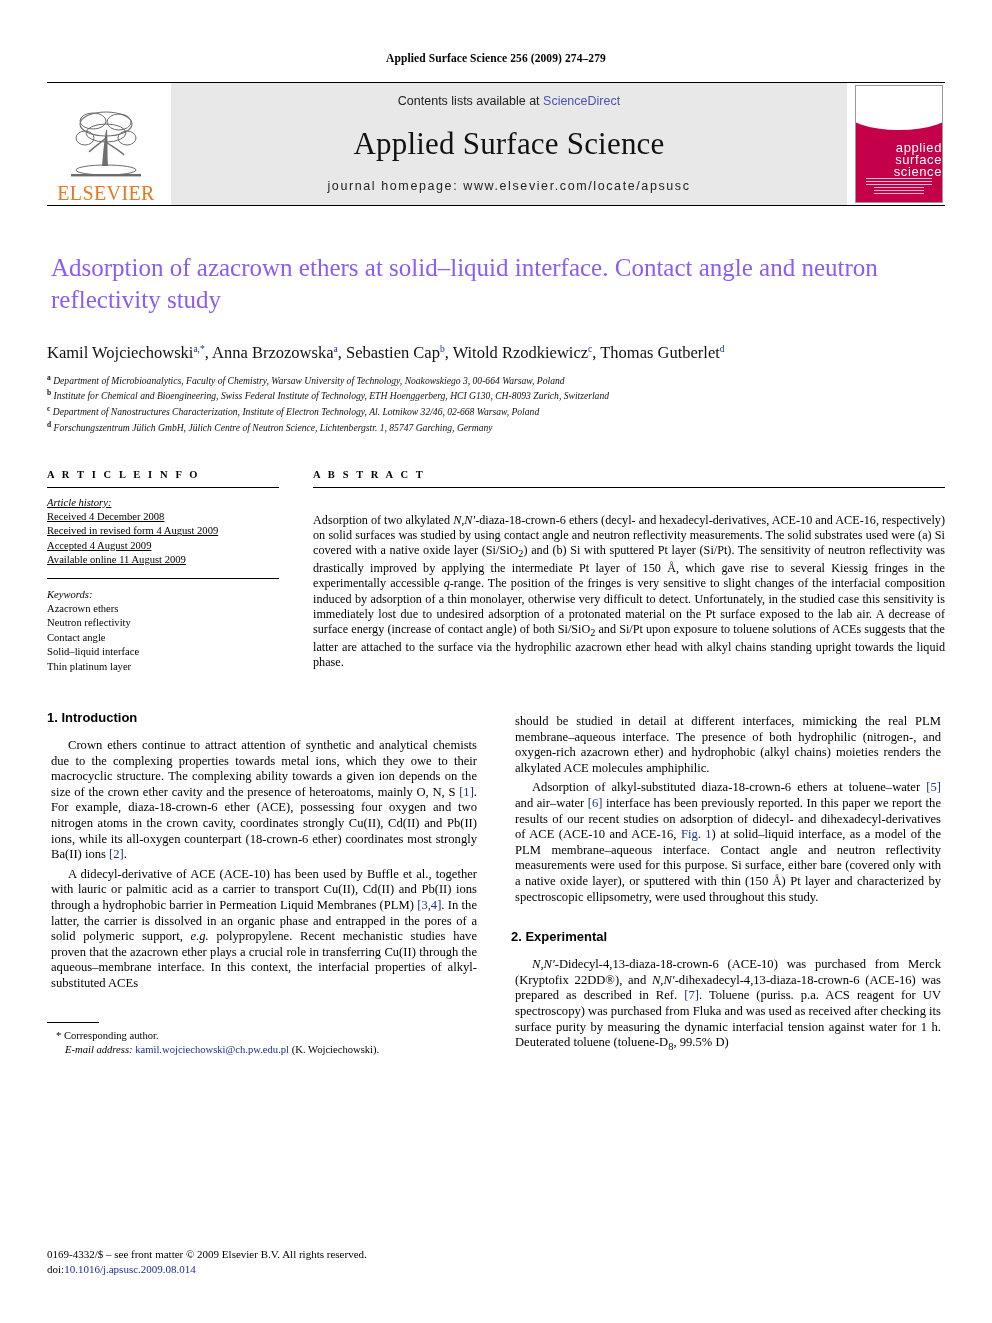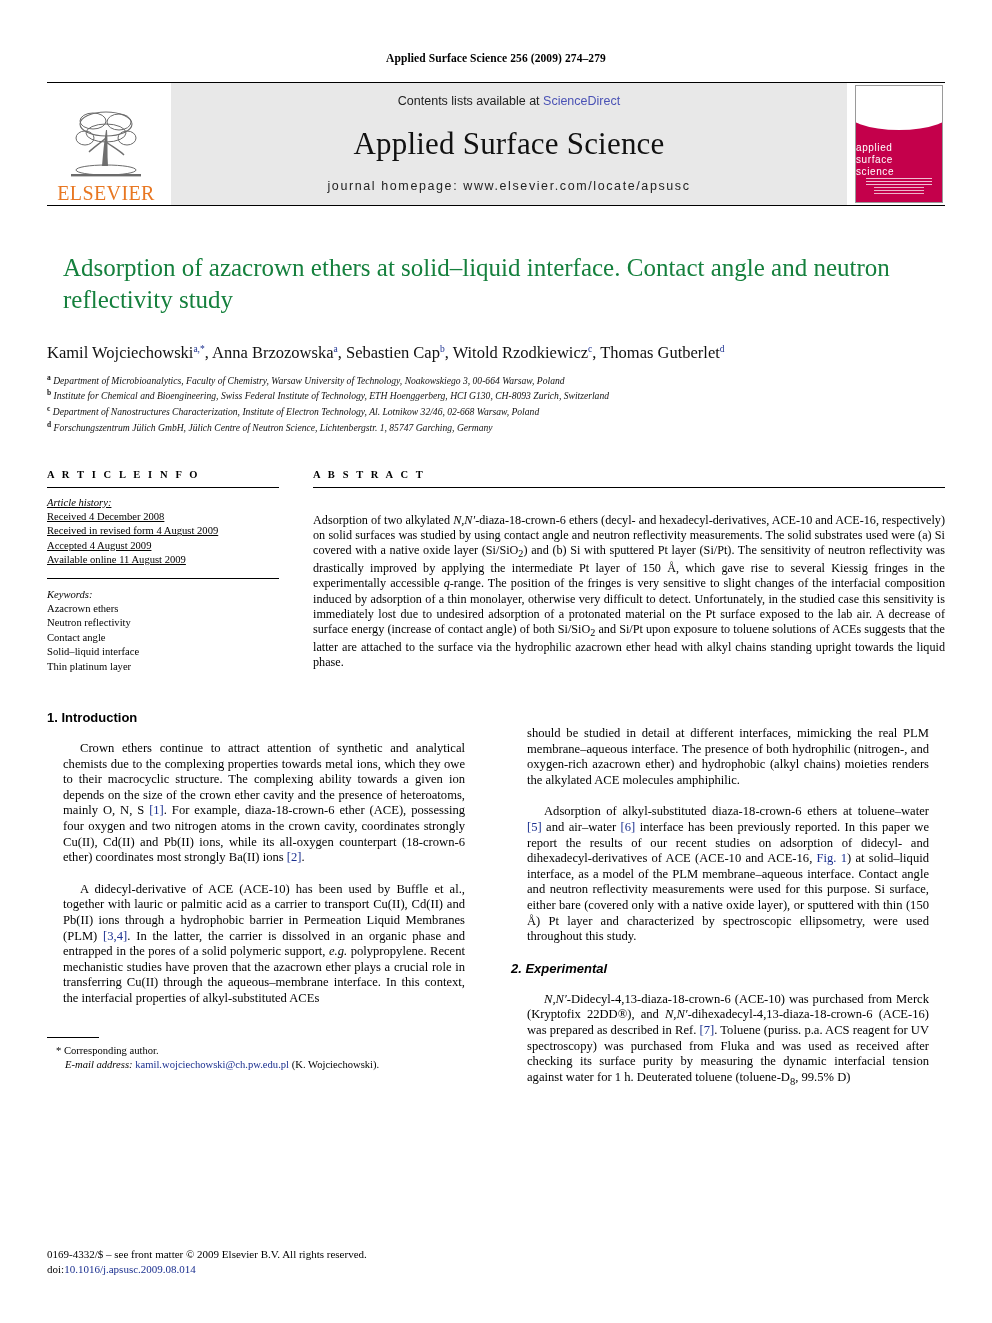--- a/index.html
+++ b/index.html
@@ -123,25 +123,25 @@
   }
   .cover-arc {
     position: absolute;
     top: -22px; left: -14%;
     width: 128%; height: 40px;
     background: #ffffff;
     border-radius: 0 0 60% 60%;
   }
   .cover-title {
     position: absolute;
-    top: 30px; left: 0; right: 8px;
-    text-align: left;
+    top: 30px; left: 0; right: 0;
+    text-align: right;
     color: #ffffff;
     font-family: "Liberation Sans", sans-serif;
-    font-size: 10px;
+    font-size: 13px;
     line-height: 12px;
     letter-spacing: .6px;
   }
   .cover-sub {
     position: absolute;
     top: 66px; left: 10px; right: 10px;
     height: 8px;
     background:
       repeating-linear-gradient(to bottom,
         rgba(255,255,255,.75) 0 1px, transparent 1px 3px);
@@ -158,22 +158,22 @@
     border-bottom: 1.6px solid #000;
   }
 
   
   .title-block { margin-top: 46px; }
   .article-title {
     font-family: "Liberation Serif", serif;
     font-size: 25px;
     line-height: 32px;
     font-weight: normal;
-    margin: 16px;
-    color: #15803d;
+    margin: 4px;
+    color: #8b5cf6;
   }
   .authors {
     margin-top: 22px;
     font-family: "Liberation Serif", serif;
     font-size: 16.5px;
     color: #111;
     line-height: 20px;
   }
   .authors sup { color: #1a2f8f; font-size: 9.5px; }
   .affiliations {
@@ -235,23 +235,23 @@
     width: 420px;
     position: relative;
   }
   h2.sec-head {
     font-family: "Liberation Sans", sans-serif;
     font-size: 13px;
     font-weight: bold;
     margin: 0 0 13px 0;
     color: #000;
   }
-  h2.sec-head.spaced { margin-top: 16px; font-style: italic; }
+  h2.sec-head.spaced { margin-top: 24px; }
   p.para {
-    margin: 16px;
+    margin: 4px;
     font-size: 12.6px;
     line-height: 15.6px;
     text-align: justify;
     text-indent: 17px;
   }
   p.para.noindent { text-indent: 0; }
   .ref { color: #1a2f8f; }
   i { font-style: italic; }
 
   

